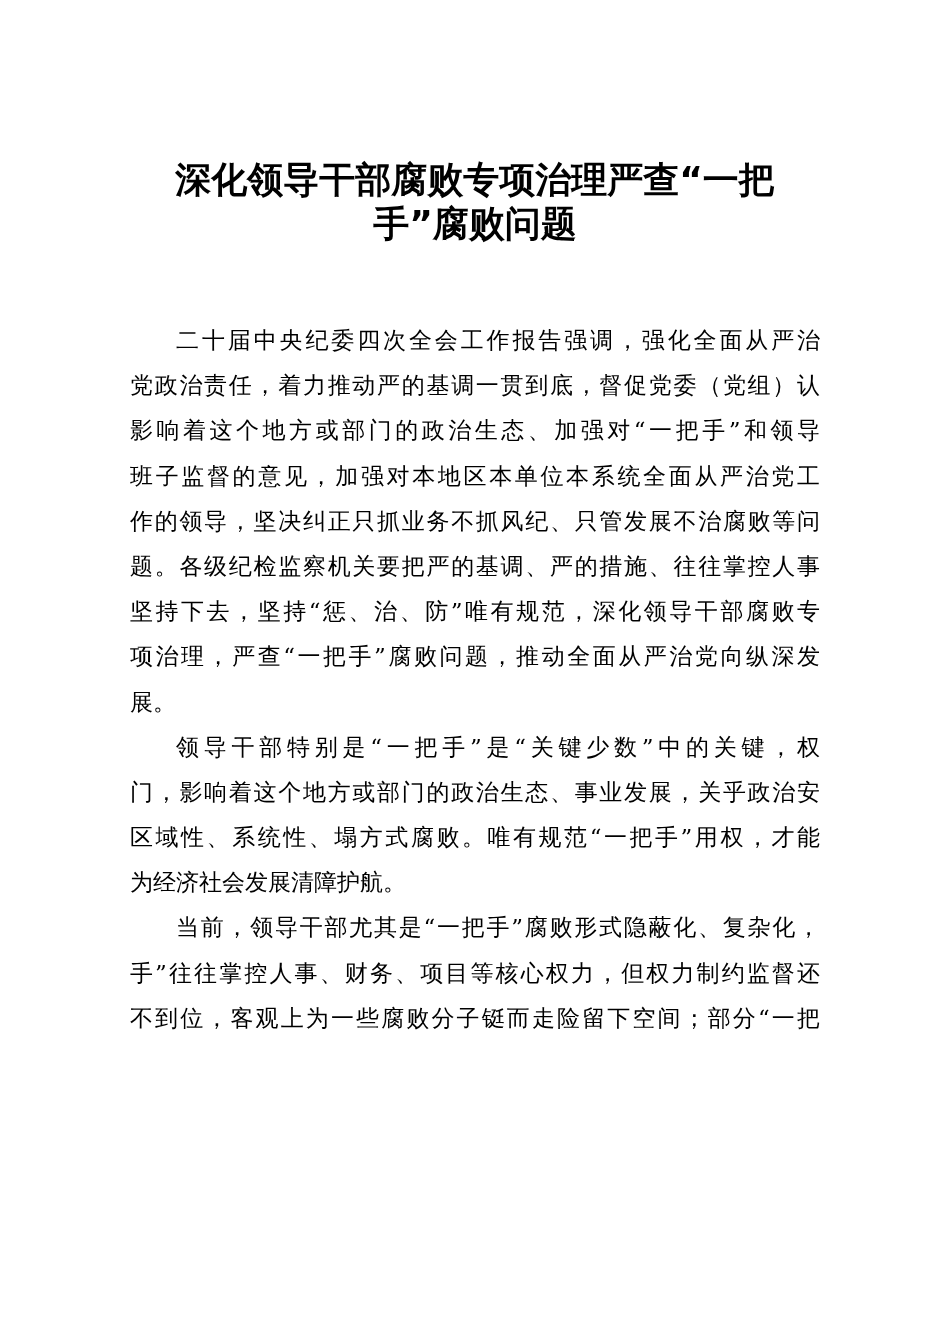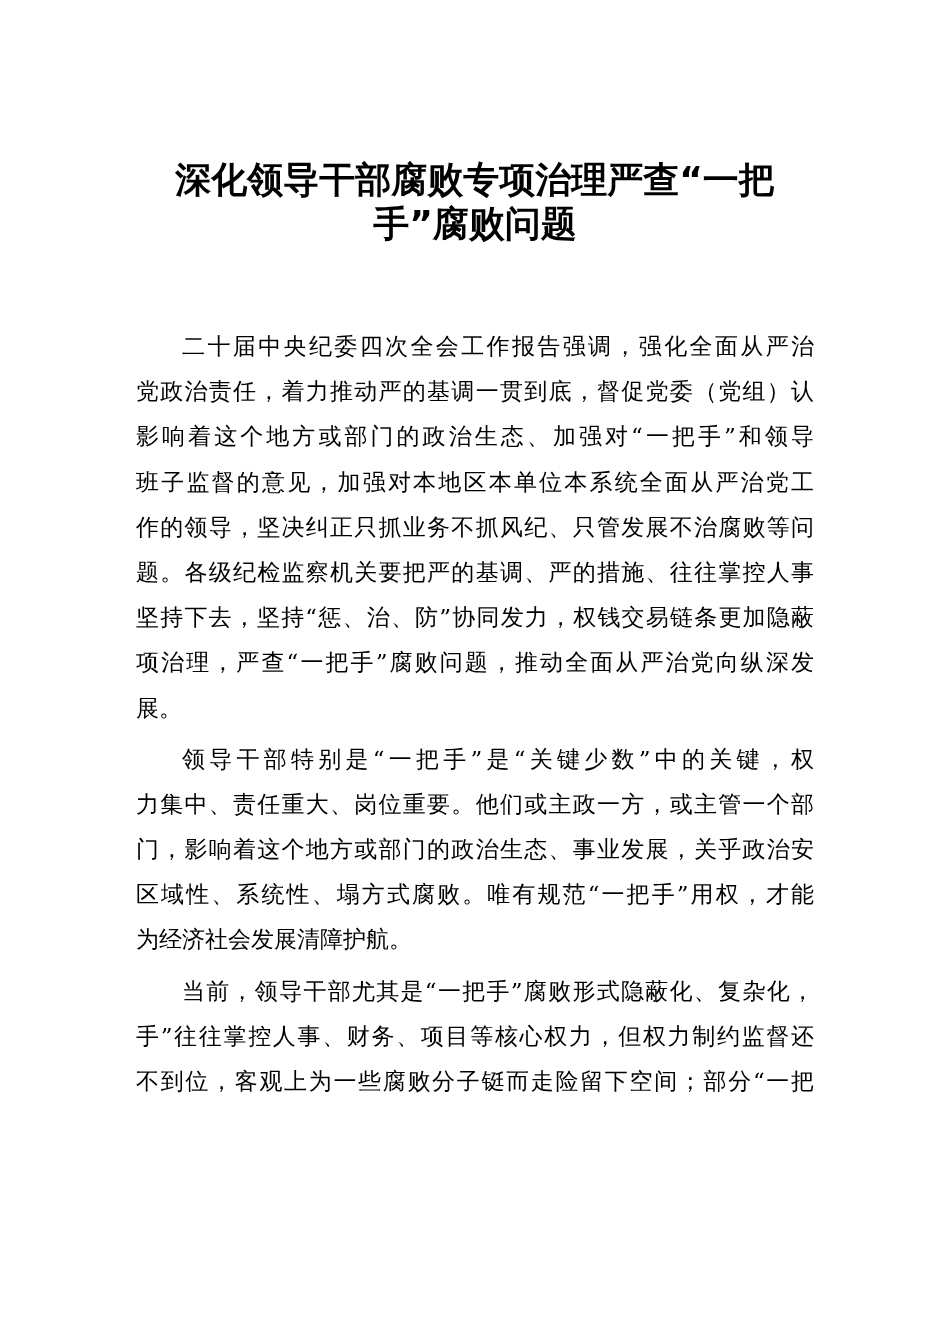--- a/index.html
+++ b/index.html
@@ -42,21 +42,21 @@
     .body-text {
       position: absolute;
       left: 130px;
       top: 318px;
       width: 690px;
       font-family: "DejaVu Serif", "Liberation Serif", serif;
       font-size: 23px;
       line-height: 45.2px;
     }
     .para {
-      margin: 6px;
+      margin: 0;
       padding: 0;
     }
     .para .line {
       display: block;
       white-space: nowrap;
       text-align: justify;
       text-align-last: justify;
       height: 45.2px;
     }
     .para .line.last {
@@ -78,28 +78,27 @@
 
   <div class="body-text">
 
     <div class="para">
       <span class="line indent">二十届中央纪委四次全会工作报告强调，强化全面从严治</span>
       <span class="line">党政治责任，着力推动严的基调一贯到底，督促党委（党组）认</span>
       <span class="line">影响着这个地方或部门的政治生态、加强对“一把手”和领导</span>
       <span class="line">班子监督的意见，加强对本地区本单位本系统全面从严治党工</span>
       <span class="line">作的领导，坚决纠正只抓业务不抓风纪、只管发展不治腐败等问</span>
       <span class="line">题。各级纪检监察机关要把严的基调、严的措施、往往掌控人事</span>
-      <span class="line">坚持下去，坚持“惩、治、防”协同发力，权钱交易链条更加隐蔽</span>
+      <span class="line">坚持下去，坚持“惩、治、防”唯有规范，深化领导干部腐败专</span>
       <span class="line">项治理，严查“一把手”腐败问题，推动全面从严治党向纵深发</span>
       <span class="line last">展。</span>
     </div>
 
     <div class="para">
       <span class="line indent">领导干部特别是“一把手”是“关键少数”中的关键，权</span>
-      <span class="line">力集中、责任重大、岗位重要。他们或主政一方，或主管一个部</span>
       <span class="line">门，影响着这个地方或部门的政治生态、事业发展，关乎政治安</span>
       <span class="line">区域性、系统性、塌方式腐败。唯有规范“一把手”用权，才能</span>
       <span class="line last">为经济社会发展清障护航。</span>
     </div>
 
     <div class="para">
       <span class="line indent">当前，领导干部尤其是“一把手”腐败形式隐蔽化、复杂化，</span>
       <span class="line">手”往往掌控人事、财务、项目等核心权力，但权力制约监督还</span>
       <span class="line">不到位，客观上为一些腐败分子铤而走险留下空间；部分“一把</span>
     </div>

